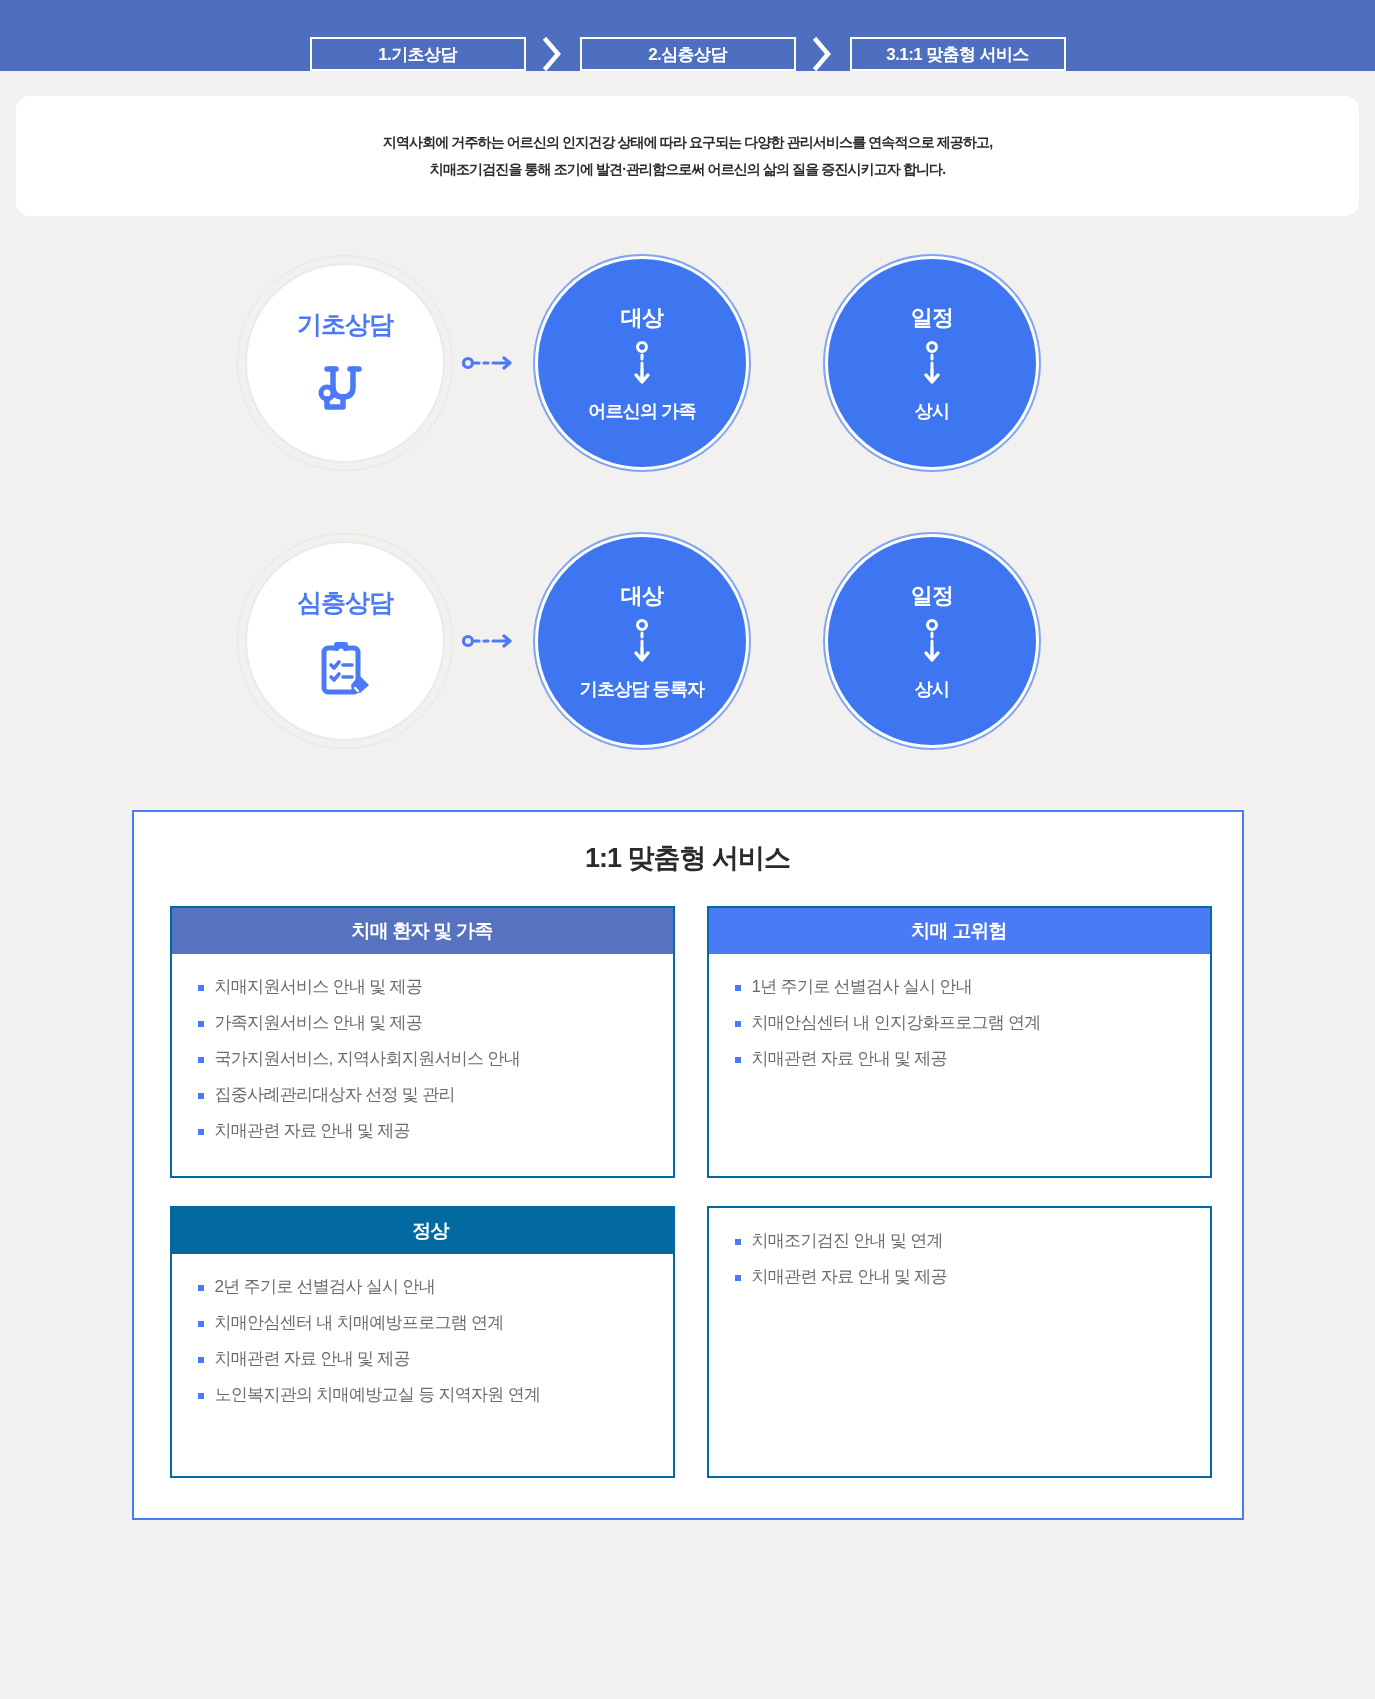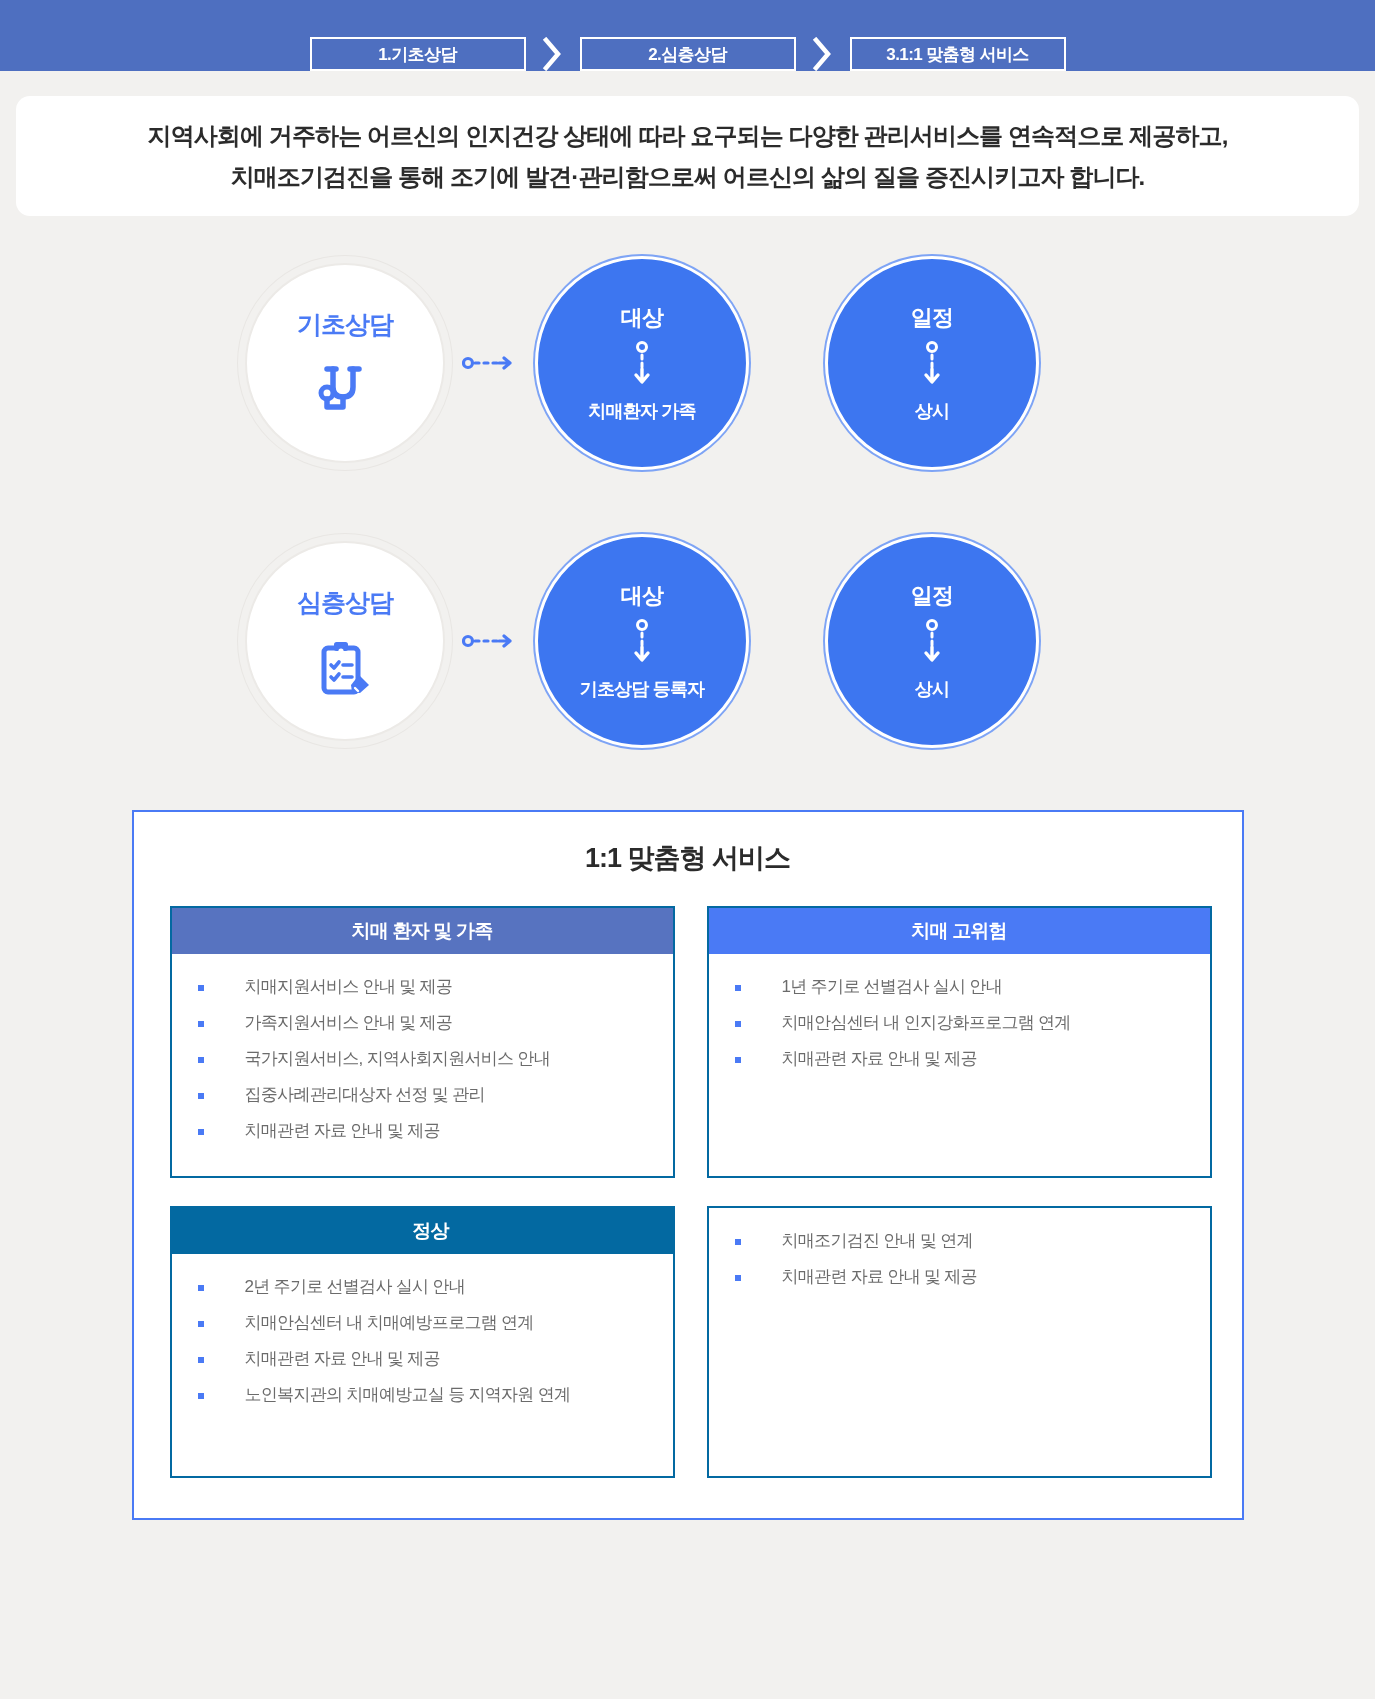--- a/index.html
+++ b/index.html
@@ -52,21 +52,21 @@
     height: 120px;
     background: #ffffff;
     border-radius: 14px;
     display: flex;
     flex-direction: column;
     align-items: center;
     justify-content: center;
     gap: 9px;
   }
   .intro-line {
-    font-size: 24px;
+    font-size: 14px;
     font-weight: bold;
     color: #2b2b2b;
     letter-spacing: -0.9px;
     white-space: nowrap;
   }
 
   
   .flow {
     margin-top: 22px;
     display: flex;
@@ -194,21 +194,20 @@
     height: 6px;
     background: #4a7af5;
     margin-top: 9px;
     flex-shrink: 0;
   }
   .bullet-text {
     font-size: 17px;
     color: #6b6b6b;
     letter-spacing: -0.7px;
     line-height: 1.35;
-    margin-left: 30px;
   }
 </style>
 </head>
 <body>
 
 <div class="stepbar" style="background: rgb(78, 111, 192); align-items: flex-end;">
   <div class="step-box step-1">
     <span>1.기초상담</span>
   </div>
   <div class="step-chevron">
@@ -258,21 +257,21 @@
     </div>
     <div class="circle-blue">
       <div class="b-title">대상</div>
       <span class="b-arrow">
         <svg width="18" height="46" viewBox="0 0 18 46" fill="none">
           <circle cx="9" cy="6" r="4.5" stroke="#ffffff" stroke-width="3" fill="none"></circle>
           <path d="M9 14 L9 18 M9 22 L9 26" stroke="#ffffff" stroke-width="3" stroke-linecap="round"></path>
           <path d="M9 28 L9 40 M3 34 L9 41 L15 34" stroke="#ffffff" stroke-width="3.4" fill="none" stroke-linecap="round" stroke-linejoin="round"></path>
         </svg>
       </span>
-      <div class="b-value">치매환자 가족</div>
+      <div class="b-value">어르신의 가족</div>
     </div>
     <div class="blue-gap"></div>
     <div class="circle-blue">
       <div class="b-title">일정</div>
       <span class="b-arrow">
         <svg width="18" height="46" viewBox="0 0 18 46" fill="none">
           <circle cx="9" cy="6" r="4.5" stroke="#ffffff" stroke-width="3" fill="none"></circle>
           <path d="M9 14 L9 18 M9 22 L9 26" stroke="#ffffff" stroke-width="3" stroke-linecap="round"></path>
           <path d="M9 28 L9 40 M3 34 L9 41 L15 34" stroke="#ffffff" stroke-width="3.4" fill="none" stroke-linecap="round" stroke-linejoin="round"></path>
         </svg>

